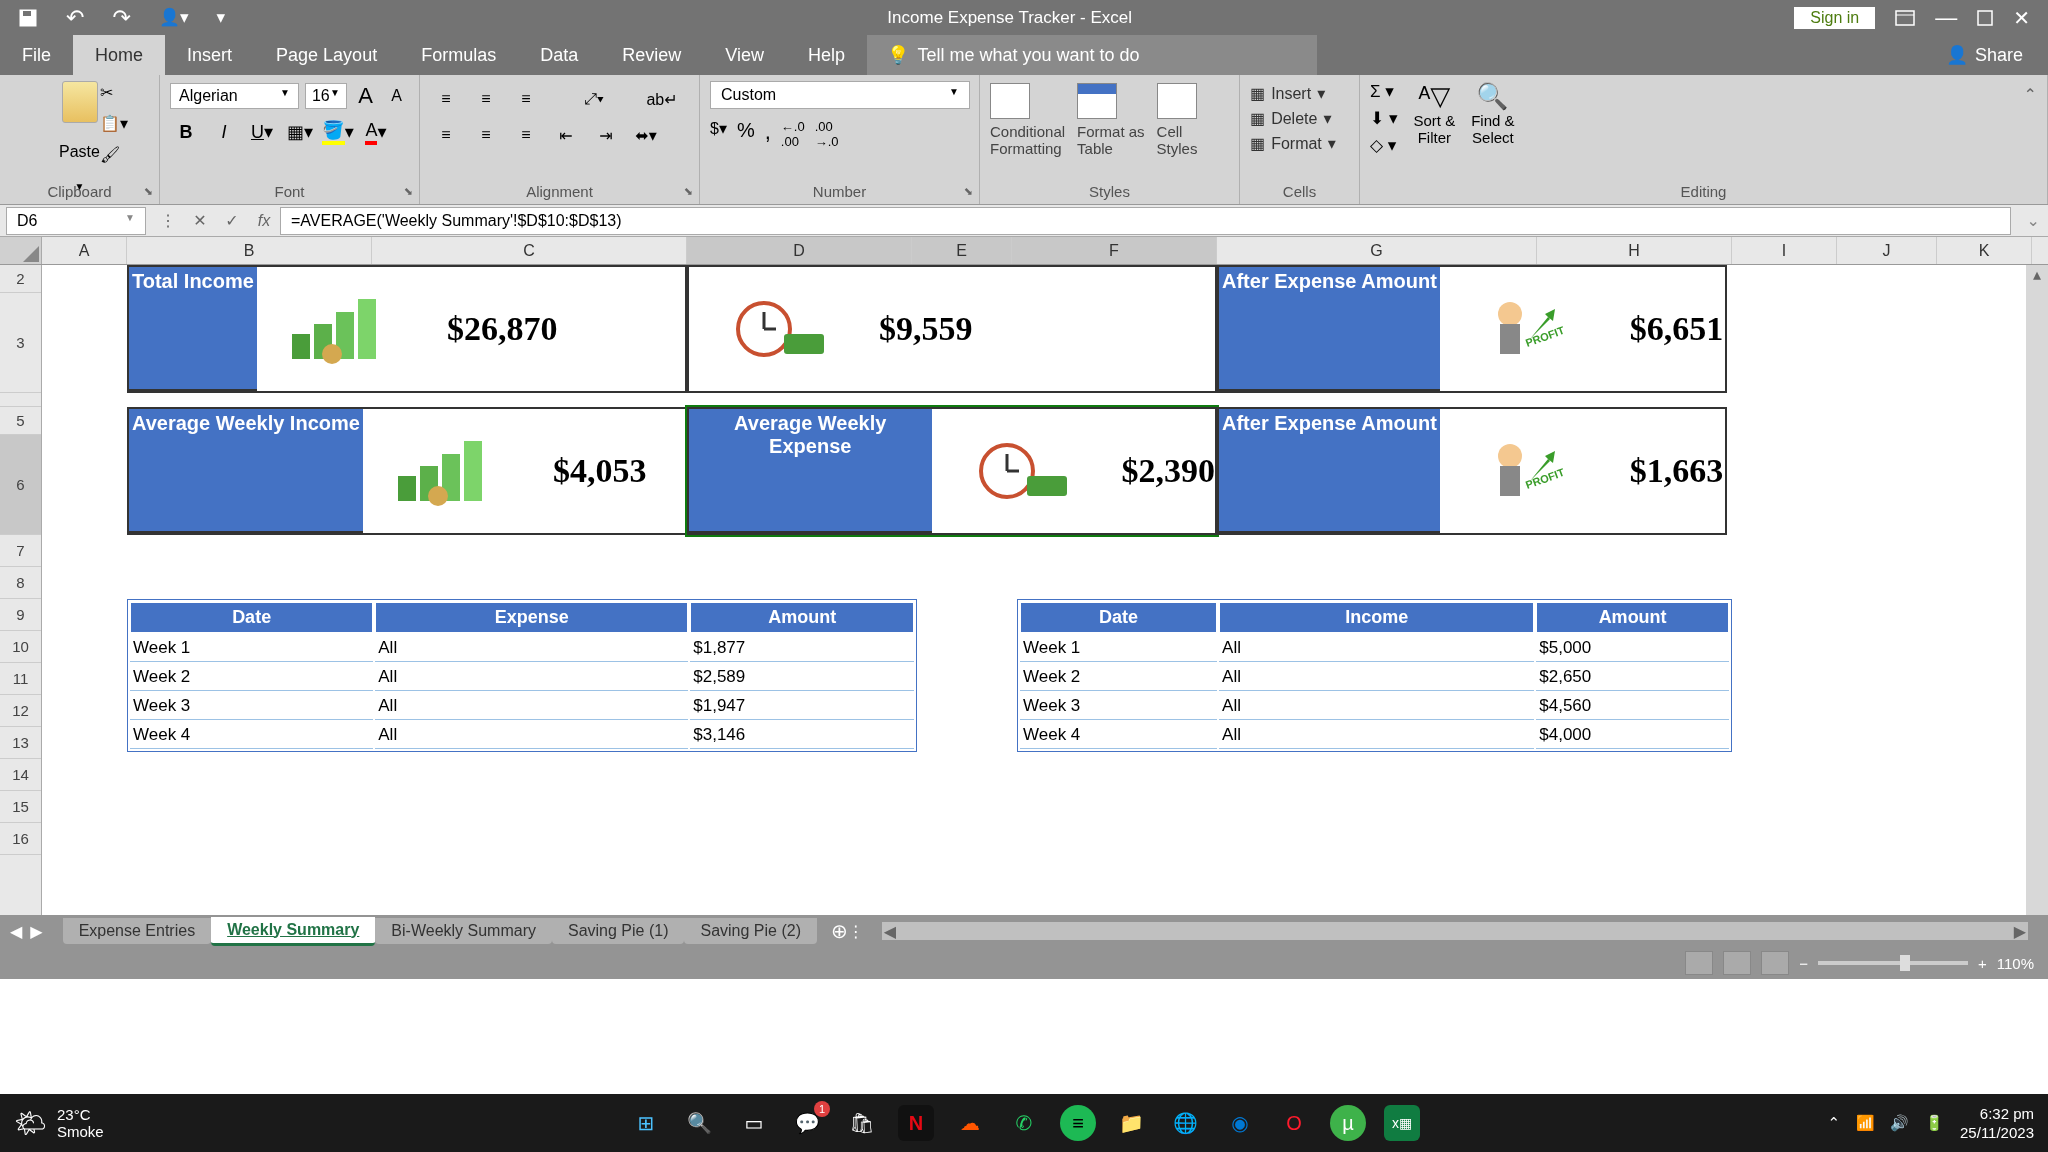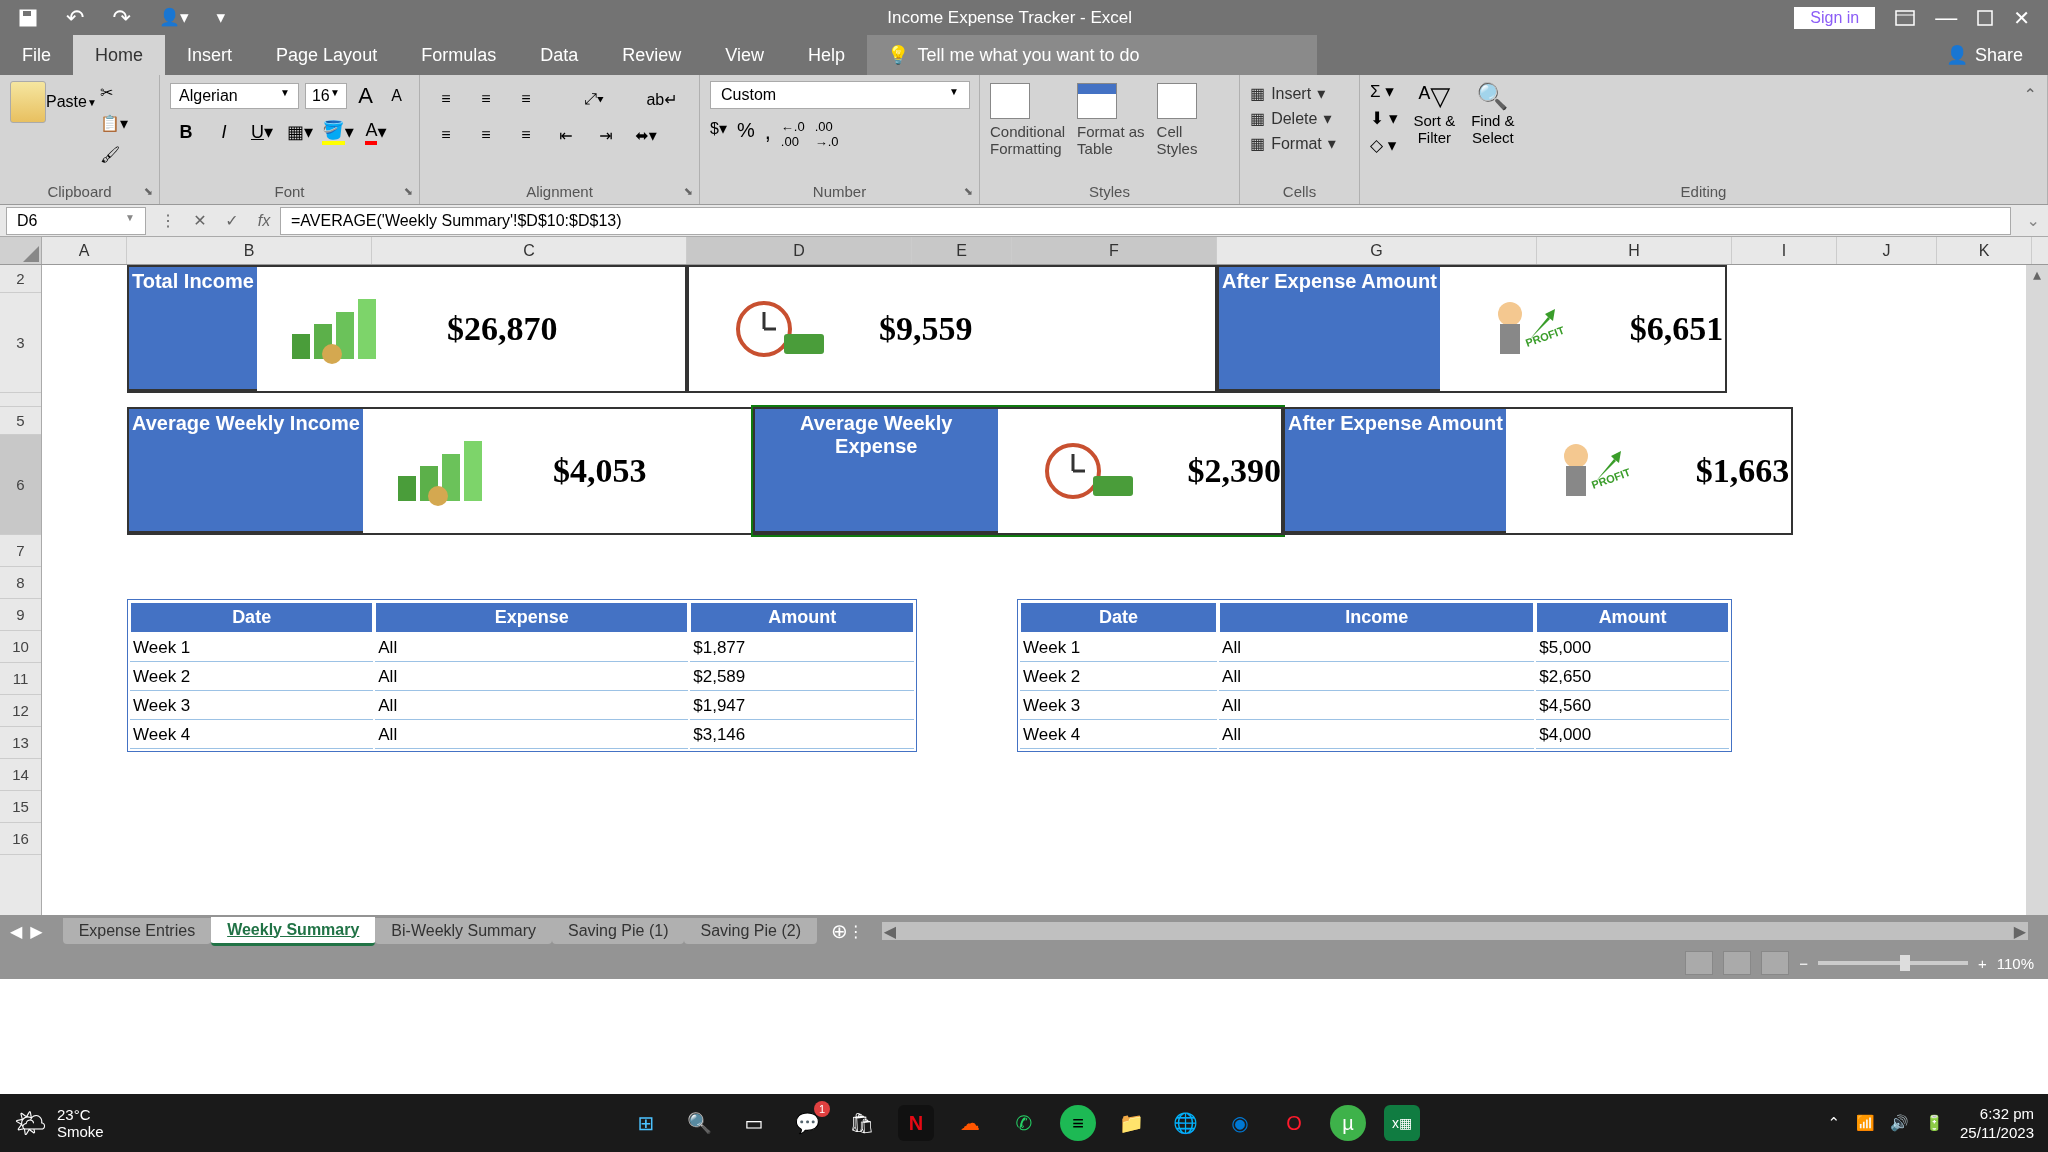--- a/index.html
+++ b/index.html
@@ -3,37 +3,37 @@
 <meta charset="utf-8">
 <style>
 * { margin: 0; padding: 0; box-sizing: border-box; font-family: 'Segoe UI', Tahoma, sans-serif; }
 body { background: #fff; overflow: hidden; width: 2048px; height: 1152px; }
 
 
 .titlebar { background: #737373; height: 35px; display: flex; align-items: center; color: #fff; font-size: 17px; }
 .titlebar-left { display: flex; align-items: center; gap: 28px; padding-left: 18px; }
 .titlebar-center { flex: 1; text-align: center; }
 .titlebar-right { display: flex; align-items: center; gap: 20px; padding-right: 18px; }
-.signin-btn { background: #fff; color: #8b5cf6; padding: 2px 16px; font-size: 16px; }
+.signin-btn { background: #fff; color: #4d7c0f; padding: 2px 16px; font-size: 16px; }
 
 
 .ribbon-tabs { background: #737373; height: 40px; display: flex; align-items: center; color: #fff; font-size: 18px; }
 .ribbon-tab { padding: 10px 22px; cursor: pointer; }
 .ribbon-tab.active { background: #d4d4d4; color: #333; }
 .tell-me { flex: 1; padding-left: 20px; display: flex; align-items: center; gap: 8px; color: #fff; background: #8a8a8a; height: 100%; max-width: 450px; }
 .share-btn { margin-left: auto; margin-right: 25px; display: flex; align-items: center; gap: 6px; }
 
 
 .ribbon-content { background: #d4d4d4; height: 130px; display: flex; border-bottom: 1px solid #999; }
 .ribbon-group { border-right: 1px solid #b0b0b0; padding: 6px 10px 4px; display: flex; flex-direction: column; position: relative; }
 .ribbon-group-label { position: absolute; bottom: 4px; left: 0; right: 0; text-align: center; font-size: 15px; color: #555; }
 .ribbon-group-expand { position: absolute; bottom: 6px; right: 6px; font-size: 11px; color: #666; }
 
 .clipboard-group { width: 160px; }
-.paste-btn { display: flex; flex-direction: row; align-items: center; gap: 0; }
+.paste-btn { display: flex; flex-direction: column; align-items: center; gap: 20px; }
 .paste-icon { width: 36px; height: 42px; background: linear-gradient(#f5e6a0, #e8c060); border: 1px solid #aaa; border-radius: 3px; }
 .clip-small { position: absolute; left: 100px; display: flex; flex-direction: column; gap: 12px; top: 8px; }
 
 .font-group { width: 260px; }
 .font-row { display: flex; gap: 6px; align-items: center; margin-bottom: 6px; }
 .font-select { background: #fff; border: 1px solid #aaa; padding: 3px 8px; font-size: 16px; width: 160px; display: flex; justify-content: space-between; }
 .size-select { background: #fff; border: 1px solid #aaa; padding: 3px 6px; font-size: 16px; width: 50px; display: flex; justify-content: space-between; }
 .font-btn { width: 32px; height: 30px; display: flex; align-items: center; justify-content: center; font-size: 18px; }
 
 .align-group { width: 280px; }
@@ -387,21 +387,21 @@
                 <path d="M60 55 L85 30 L80 25 L90 20 L88 32 L83 28 L65 50 Z" fill="#3a9d2a"></path>
                 <text x="60" y="55" font-size="11" fill="#3a9d2a" font-weight="bold" transform="rotate(-20 70 50)">PROFIT</text>
               </svg>
             </div>
           <div class="card-val">$6,651</div>
         </div>
       </div>
     </div>
 
     <div class="summary-row" style="top:142px;left:85px">
-      <div class="card" style="width:626px;height:128px">
+      <div class="card" style="width:560px;height:128px">
         <div class="card-header">Average Weekly Income</div>
         <div class="card-body">
           <div class="card-img">
               <svg width="120" height="70">
                 <rect x="10" y="40" width="18" height="25" fill="#4a9d3a"></rect>
                 <rect x="32" y="30" width="18" height="35" fill="#5cb04a"></rect>
                 <rect x="54" y="18" width="18" height="47" fill="#6bc25a"></rect>
                 <rect x="76" y="5" width="18" height="60" fill="#7dd46a"></rect>
                 <circle cx="50" cy="60" r="10" fill="#d4a850"></circle>
               </svg>

